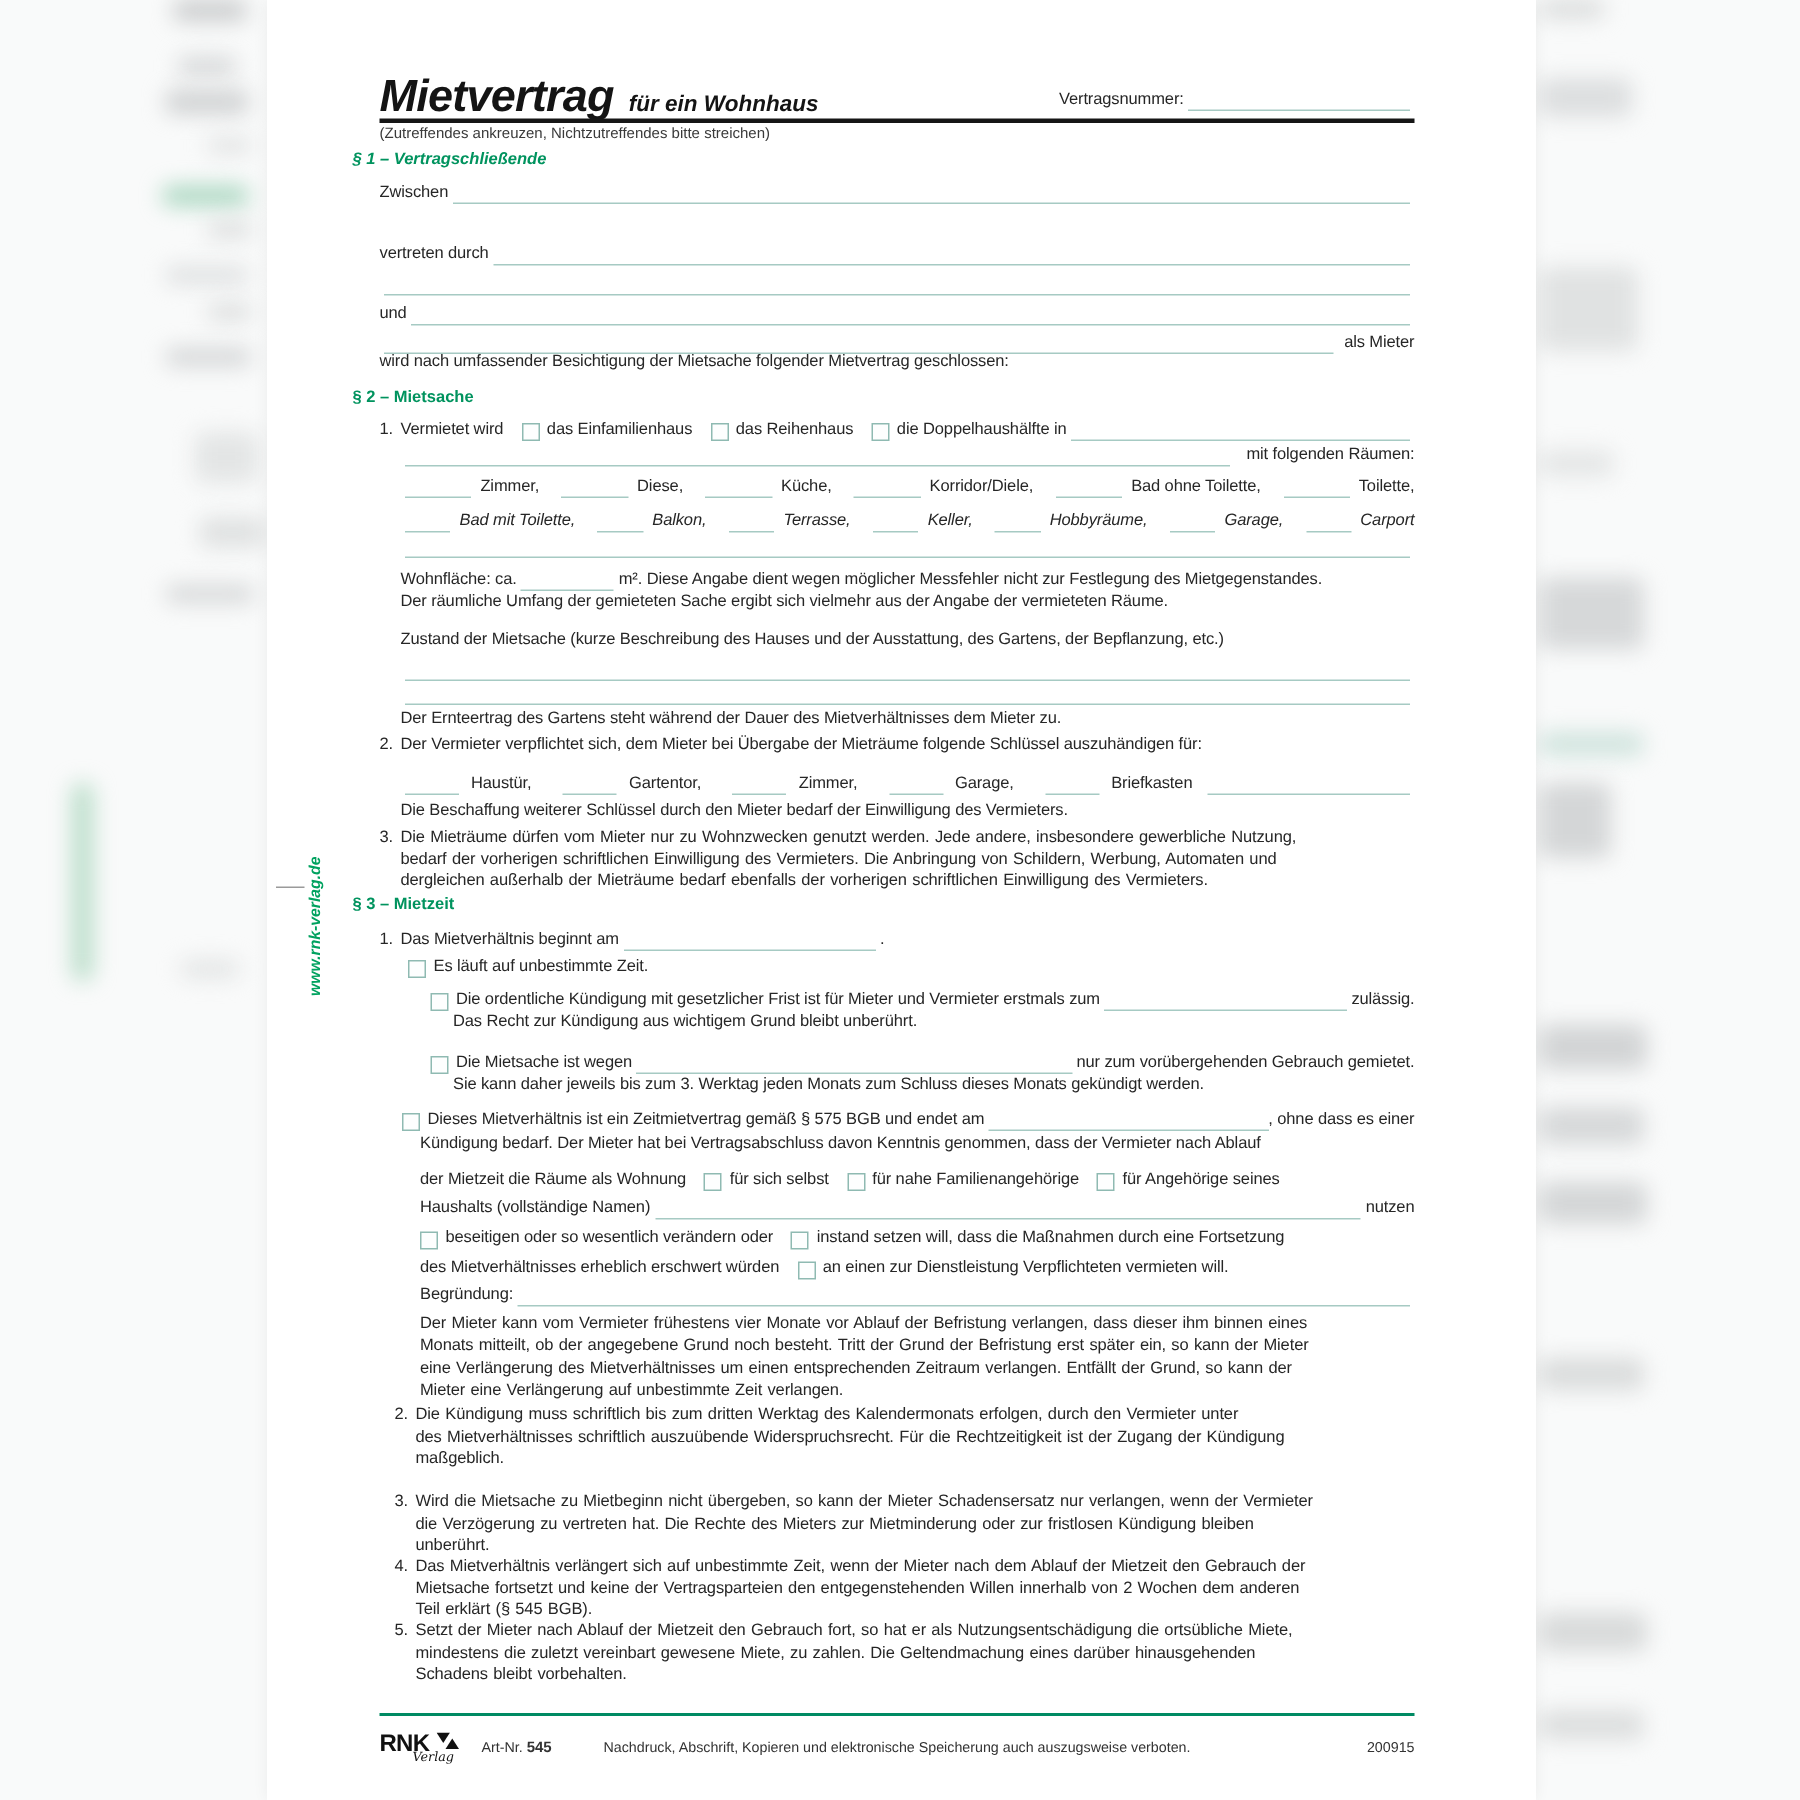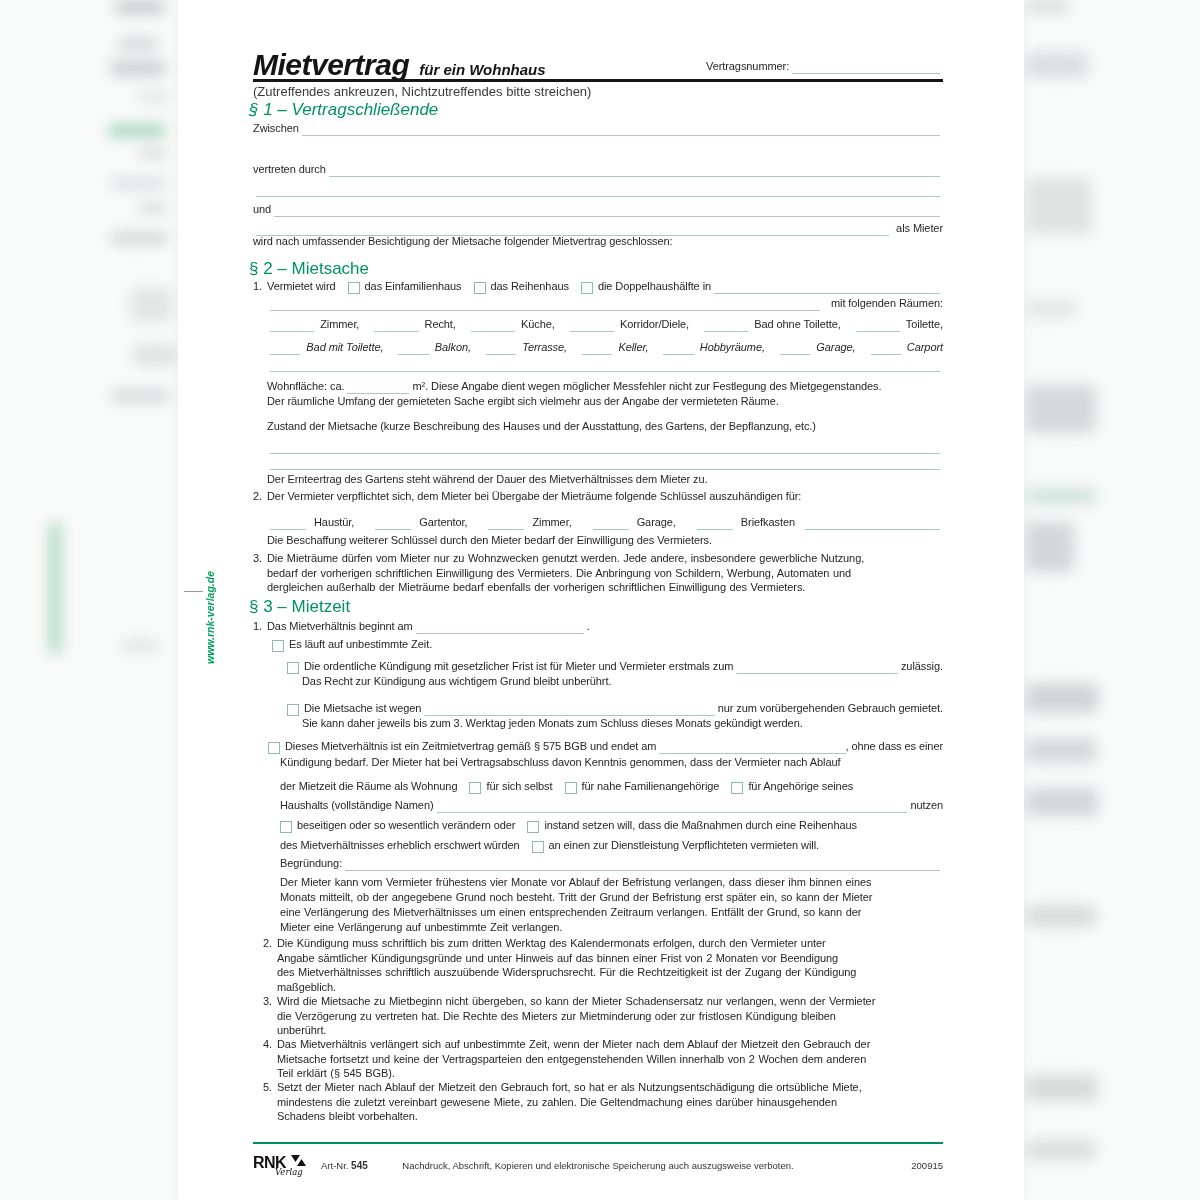--- a/index.html
+++ b/index.html
@@ -16,27 +16,27 @@
   .r{position:absolute;left:75px;width:690px;display:flex;align-items:baseline;
      white-space:nowrap;font-size:11px;letter-spacing:-0.08px;line-height:13px;}
   .mi{left:89px;width:676px;}
   .num{flex:none;width:14px;}
   .t{flex:none;}
   .bl{flex:1 1 auto;border-bottom:1.3px solid #a6cac3;height:13px;margin:0 3px;align-self:flex-end;}
   .blf{flex:none;}
   .cb{flex:none;width:10px;height:10px;border:1.2px solid #8fbab2;background:#fdfefe;
       margin:0 5px 0 12px;align-self:center;transform:translateY(1px);}
   .cb.first{margin-left:0;}
-  .heading{position:absolute;left:71px;font-size:17px;font-weight:normal;color:#00935e;}
+  .heading{position:absolute;left:57px;font-size:11px;font-weight:bold;color:#00935e;}
   .heading.it{font-style:italic;}
   .titlerow{position:absolute;left:75px;top:48px;display:flex;align-items:baseline;}
   .title{font-size:30px;font-weight:bold;font-style:italic;color:#141414;letter-spacing:-0.5px;}
   .subtitle{font-size:15px;font-weight:bold;font-style:italic;color:#141414;margin-left:10px;}
   .rule-black{position:absolute;left:75px;width:690px;height:2.5px;background:#161616;}
-  .instr{position:absolute;left:75px;font-size:13px;color:#3a3a3a;letter-spacing:0;}
+  .instr{position:absolute;left:75px;font-size:10px;color:#3a3a3a;letter-spacing:0;}
   .plist{position:absolute;font-size:11px;letter-spacing:-0.08px;line-height:14.6px;word-spacing:0.6px;}
   .plist .pnum{position:absolute;left:-14px;top:0;}
   .plist.lh15{line-height:15px;}
   .vurl{position:absolute;left:26px;top:524px;height:140px;writing-mode:vertical-rl;
         transform:rotate(180deg);font-size:10.5px;font-weight:bold;font-style:italic;color:#00a25f;}
   .foldmark{position:absolute;left:6px;top:591px;width:19px;height:1px;background:#9a9a9a;}
   .rule-green{position:absolute;left:75px;top:1142px;width:690px;height:2px;background:#008a63;}
   .footer{position:absolute;left:75px;top:1152px;width:690px;height:30px;font-size:9.5px;color:#333;}
   .brand{position:absolute;left:0;top:2px;font-size:16px;font-weight:bold;color:#111;letter-spacing:-0.5px;}
   .brandmark{position:absolute;left:38px;top:3px;width:15px;height:11px;}
@@ -137,21 +137,21 @@
       <span class="bl"></span>
     </div>
     <div class="r mi" style="top:297px;">
       <span class="bl"></span>
       <span class="t" style="margin-left:8px;">mit folgenden Räumen:</span>
     </div>
     <div class="r mi" style="top:318px;">
       <span class="bl" style="margin-right:6px;"></span>
       <span class="t" style="margin-right:12px;">Zimmer,</span>
       <span class="bl" style="margin-right:6px;"></span>
-      <span class="t" style="margin-right:12px;">Recht,</span>
+      <span class="t" style="margin-right:12px;">Diese,</span>
       <span class="bl" style="margin-right:6px;"></span>
       <span class="t" style="margin-right:12px;">Küche,</span>
       <span class="bl" style="margin-right:6px;"></span>
       <span class="t" style="margin-right:12px;">Korridor/Diele,</span>
       <span class="bl" style="margin-right:6px;"></span>
       <span class="t" style="margin-right:12px;">Bad ohne Toilette,</span>
       <span class="bl" style="margin-right:6px;"></span>
       <span class="t">Toilette,</span>
     </div>
     <div class="r mi" style="top:341px;font-style:italic;">
@@ -271,21 +271,21 @@
     </div>
     <div class="r" style="top:799px;left:102px;width:663px;">
       <span class="t">Haushalts (vollständige Namen)</span>
       <span class="bl"></span>
       <span class="t">nutzen</span>
     </div>
     <div class="r" style="top:819px;left:102px;width:663px;">
       <span class="cb first"></span>
       <span class="t">beseitigen oder so wesentlich verändern oder</span>
       <span class="cb"></span>
-      <span class="t">instand setzen will, dass die Maßnahmen durch eine Reihenhaus</span>
+      <span class="t">instand setzen will, dass die Maßnahmen durch eine Fortsetzung</span>
     </div>
     <div class="r" style="top:839px;left:102px;width:663px;">
       <span class="t">des Mietverhältnisses erheblich erschwert würden</span>
       <span class="cb"></span>
       <span class="t">an einen zur Dienstleistung Verpflichteten vermieten will.</span>
     </div>
     <div class="r" style="top:857px;left:102px;width:663px;">
       <span class="t">Begründung:</span>
       <span class="bl"></span>
     </div>
@@ -294,21 +294,20 @@
           <div>Der Mieter kann vom Vermieter frühestens vier Monate vor Ablauf der Befristung verlangen, dass dieser ihm binnen eines</div>
           <div>Monats mitteilt, ob der angegebene Grund noch besteht. Tritt der Grund der Befristung erst später ein, so kann der Mieter</div>
           <div>eine Verlängerung des Mietverhältnisses um einen entsprechenden Zeitraum verlangen. Entfällt der Grund, so kann der</div>
           <div>Mieter eine Verlängerung auf unbestimmte Zeit verlangen.</div>
         </div>
     </div>
     <div class="plist" style="left:99px;top:936px;width:666px;">
       <span class="pnum">2.</span>
       <div>
           <div>Die Kündigung muss schriftlich bis zum dritten Werktag des Kalendermonats erfolgen, durch den Vermieter unter</div>
-          <div>Angabe sämtlicher Kündigungsgründe und unter Hinweis auf das binnen einer Frist von 2 Monaten vor Beendigung</div>
           <div>des Mietverhältnisses schriftlich auszuübende Widerspruchsrecht. Für die Rechtzeitigkeit ist der Zugang der Kündigung</div>
           <div>maßgeblich.</div>
         </div>
     </div>
     <div class="plist" style="left:99px;top:994px;width:666px;">
       <span class="pnum">3.</span>
       <div>
           <div>Wird die Mietsache zu Mietbeginn nicht übergeben, so kann der Mieter Schadensersatz nur verlangen, wenn der Vermieter</div>
           <div>die Verzögerung zu vertreten hat. Die Rechte des Mieters zur Mietminderung oder zur fristlosen Kündigung bleiben</div>
           <div>unberührt.</div>

